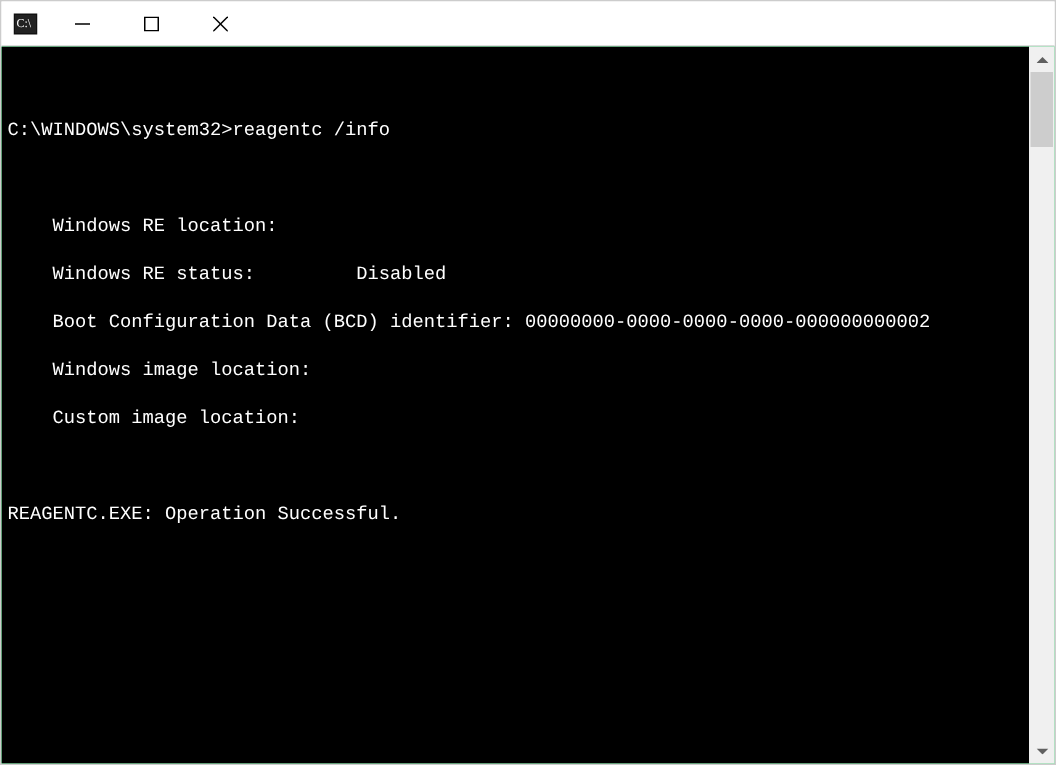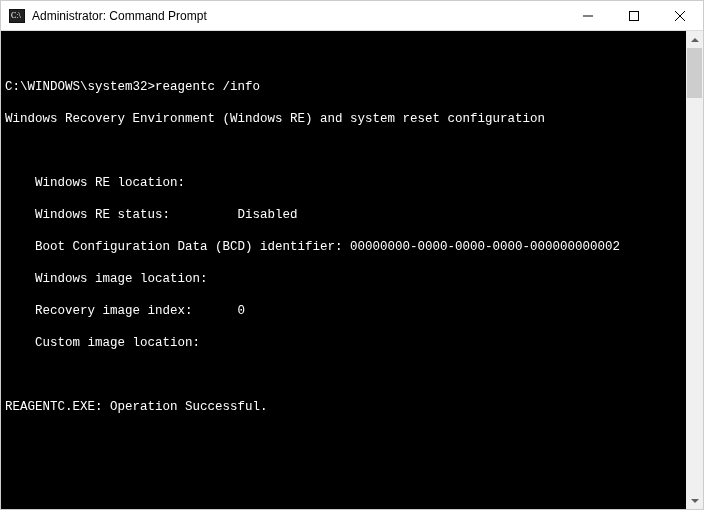--- a/index.html
+++ b/index.html
@@ -118,21 +118,20 @@
 
 <div class="window">
   <div class="titlebar">
     <span class="app-icon">
       <svg viewBox="0 0 16 16">
         <rect x="0" y="1" width="16" height="14" fill="#111"></rect>
         <rect x="1" y="2" width="14" height="12" fill="#222"></rect>
         <text x="2" y="10" font-size="8" fill="#fff" font-family="Consolas">C:\</text>
       </svg>
     </span>
-    <span class="title-text">Administrator: Command Prompt</span>
     <div class="window-controls">
       <div class="win-btn">
         <svg width="10" height="10" viewBox="0 0 10 10">
             <line x1="0" y1="5" x2="10" y2="5" stroke="#000" stroke-width="1"></line>
           </svg>
       </div>
       <div class="win-btn">
         <svg width="10" height="10" viewBox="0 0 10 10">
             <rect x="0.5" y="0.5" width="9" height="9" fill="none" stroke="#000" stroke-width="1"></rect>
           </svg>
@@ -143,27 +142,25 @@
             <line x1="10" y1="0" x2="0" y2="10" stroke="#000" stroke-width="1"></line>
           </svg>
       </div>
     </div>
   </div>
 
   <div class="terminal-container">
     <div class="terminal">
 <div class="line"> </div>
 <div class="line"><span>C:\WINDOWS\system32&gt;</span><span>reagentc /info</span></div>
-<div class="line">Windows Recovery Environment (Windows RE) and system reset configuration</div>
 <div class="line"> </div>
 <div class="line">    Windows RE location:</div>
 <div class="line"><span>    Windows RE status:         </span><span>Disabled</span></div>
 <div class="line"><span>    Boot Configuration Data (BCD) identifier: </span><span>00000000-0000-0000-0000-000000000002</span></div>
 <div class="line">    Windows image location:</div>
-<div class="line"><span>    Recovery image index:      </span><span>0</span></div>
 <div class="line">    Custom image location:</div>
 <div class="line"> </div>
 <div class="line">REAGENTC.EXE: Operation Successful.</div>
 <div class="line"> </div>
 
 
 
 
 
 

